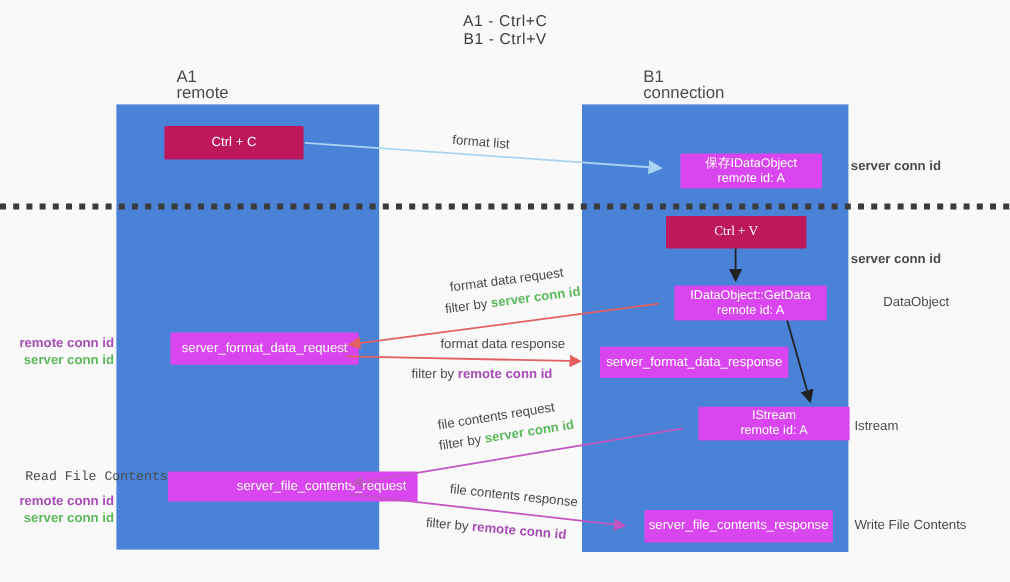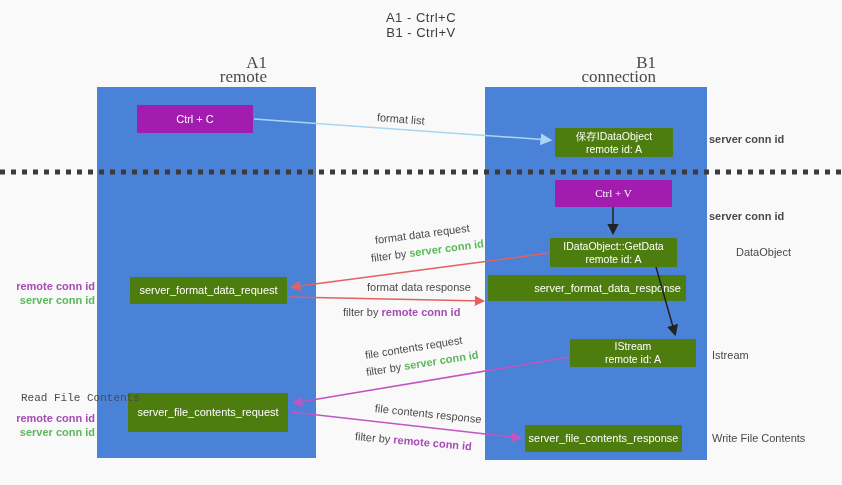--- a/index.html
+++ b/index.html
@@ -5,27 +5,27 @@
   html,body{margin:0;padding:0;}
   body{
     width:842px;height:485px;position:relative;overflow:hidden;
     background:#f9f9f9;
     font-family:"Liberation Sans","DejaVu Sans",sans-serif;
     color:#3d3d3d;
   }
   .abs{position:absolute;}
   .title{width:100%;text-align:center;font-size:13px;color:#3d3d3d;letter-spacing:.5px;}
   .col{background:#4a82d8;}
-  .col-header{text-align:right;font-size:17px;color:#4a4a4a;line-height:14px;font-family:Liberation Serif, serif;}
+  .col-header{text-align:left;font-size:14px;color:#4a4a4a;line-height:14px;}
   .node{
     display:flex;flex-direction:column;align-items:center;justify-content:center;
     color:#fff;font-size:11px;text-align:center;line-height:13px;border-radius:1px;
   }
-  .green{background:#a21caf;justify-content:center;}
-  .orange{background:#4d7c0f;}
+  .green{background:#be185d;justify-content:center;}
+  .orange{background:#d946ef;margin-left:12px;}
   .node .sub{font-size:10.5px;}
   .edge-lbl{font-size:11px;color:#4a4a4a;white-space:nowrap;transform-origin:left center;}
   .green-txt{color:#5cb85c;font-weight:bold;}
   .purple-txt{color:#a64cb5;font-weight:bold;}
   .side-lbl{font-size:11px;color:#4a4a4a;white-space:nowrap;}
   .conn-group{font-size:11px;line-height:14px;text-align:right;white-space:nowrap;}
   svg.overlay{position:absolute;left:0;top:0;pointer-events:none;}
 </style>
 </head>
 <body>
@@ -62,30 +62,30 @@
 
 <div class="abs node orange" style="left:550px;top:238px;width:127px;height:29px;">
   <span class="sub">IDataObject::GetData</span>
   <span class="sub">remote id: A</span>
 </div>
 
 <div class="abs node orange" style="left:130px;top:277px;width:157px;height:27px;">
   <span>server_format_data_request</span>
 </div>
 
-<div class="abs node orange" style="left:488px;top:275px;width:157px;height:26px;padding-left:41px;">
+<div class="abs node orange" style="left:488px;top:289px;width:157px;height:26px;">
   <span>server_format_data_response</span>
 </div>
 
 <div class="abs node orange" style="left:570px;top:339px;width:126px;height:28px;">
   <span class="sub">IStream</span>
   <span class="sub">remote id: A</span>
 </div>
 
-<div class="abs node orange" style="left:128px;top:393px;width:160px;height:39px;">
+<div class="abs node orange" style="left:128px;top:393px;width:160px;height:25px;padding-left:48px;">
   <span>server_file_contents_request</span>
 </div>
 
 <div class="abs node orange" style="left:525px;top:425px;width:157px;height:27px;">
   <span>server_file_contents_response</span>
 </div>
 
 <div class="abs edge-lbl" style="left:377px;top:111px;transform:rotate(4.5deg);">format list</div>
 
 <div class="abs edge-lbl" style="left:375px;top:234px;transform:rotate(-7.5deg);">format data request</div>

